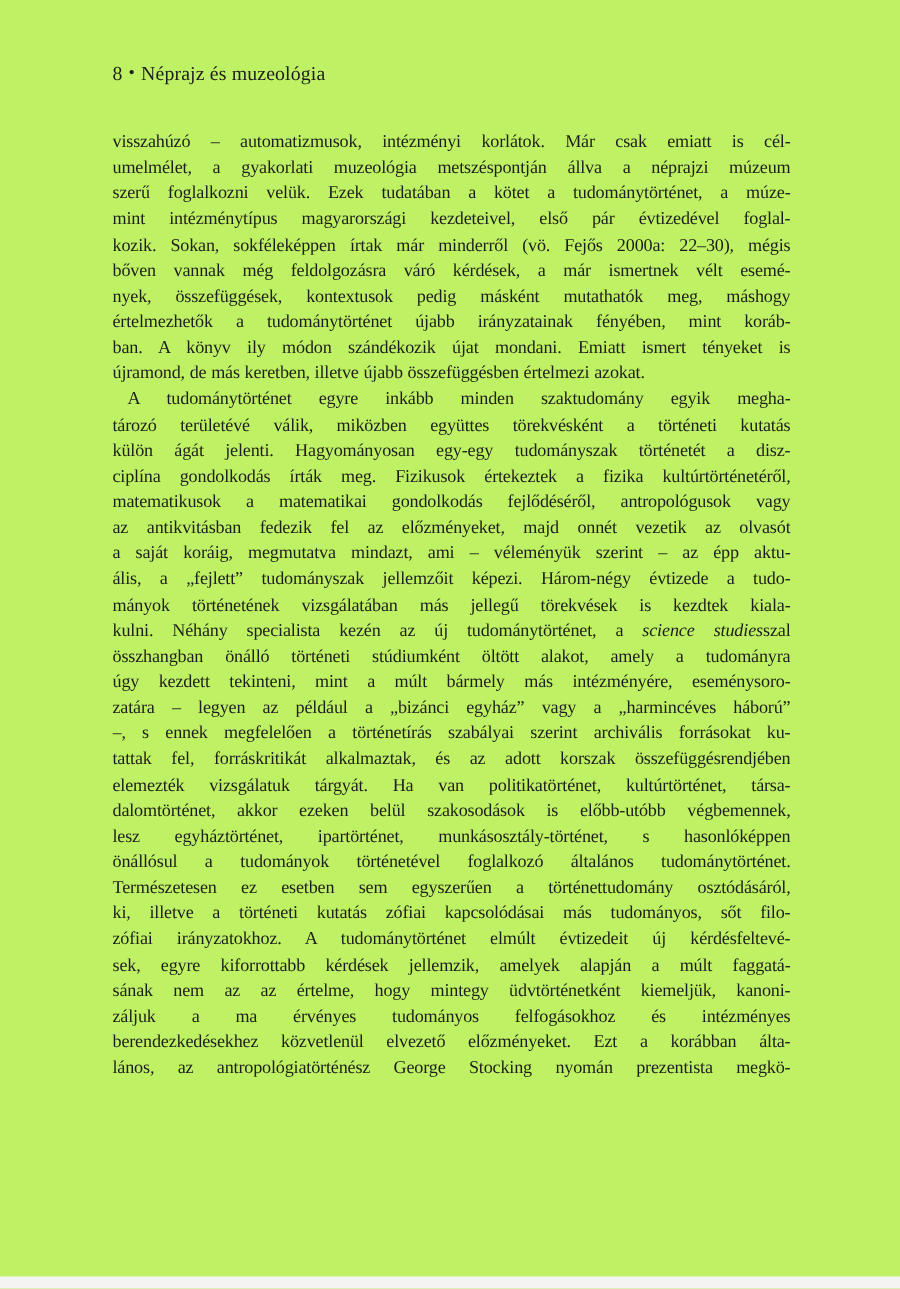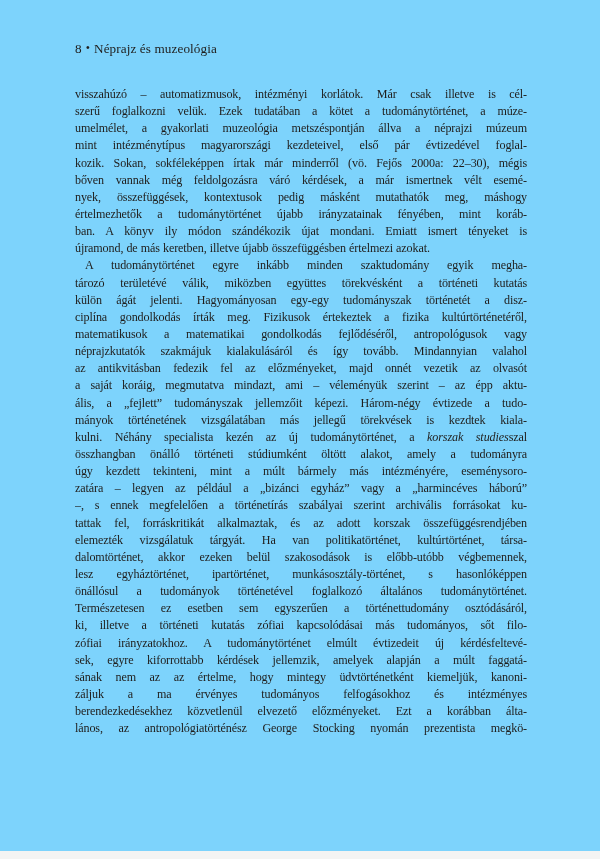--- a/index.html
+++ b/index.html
@@ -66,48 +66,47 @@
     left: 0;
     bottom: 0;
     width: 100%;
     height: 8px;
     background: #f4f4f3;
   }
 </style>
 </head>
 <body>
 
-<div class="page" style="background: #7dd3fc; color: rgb(31, 29, 27);">
+<div class="page" style="background: #bef264; color: rgb(31, 29, 27);">
 
   <div class="running-header">
     <span>8</span><span class="sep">•</span><span>Néprajz és muzeológia</span>
   </div>
 
   <div class="text-body" id="text-body">
-      <div class="line just">visszahúzó – automatizmusok, intézményi korlátok. Már csak illetve is cél-</div>
+      <div class="line just">visszahúzó – automatizmusok, intézményi korlátok. Már csak emiatt is cél-</div>
+      <div class="line just">umelmélet, a gyakorlati muzeológia metszéspontján állva a néprajzi múzeum</div>
       <div class="line just">szerű foglalkozni velük. Ezek tudatában a kötet a tudománytörténet, a múze-</div>
-      <div class="line just">umelmélet, a gyakorlati muzeológia metszéspontján állva a néprajzi múzeum</div>
       <div class="line just">mint intézménytípus magyarországi kezdeteivel, első pár évtizedével foglal-</div>
       <div class="line just">kozik. Sokan, sokféleképpen írtak már minderről (vö. Fejős 2000a: 22–30), mégis</div>
       <div class="line just">bőven vannak még feldolgozásra váró kérdések, a már ismertnek vélt esemé-</div>
       <div class="line just">nyek, összefüggések, kontextusok pedig másként mutathatók meg, máshogy</div>
       <div class="line just">értelmezhetők a tudománytörténet újabb irányzatainak fényében, mint koráb-</div>
       <div class="line just">ban. A könyv ily módon szándékozik újat mondani. Emiatt ismert tényeket is</div>
       <div class="line">újramond, de más keretben, illetve újabb összefüggésben értelmezi azokat.</div>
       <div class="line just indent">A tudománytörténet egyre inkább minden szaktudomány egyik megha-</div>
       <div class="line just">tározó területévé válik, miközben együttes törekvésként a történeti kutatás</div>
       <div class="line just">külön ágát jelenti. Hagyományosan egy-egy tudományszak történetét a disz-</div>
       <div class="line just">ciplína gondolkodás írták meg. Fizikusok értekeztek a fizika kultúrtörténetéről,</div>
       <div class="line just">matematikusok a matematikai gondolkodás fejlődéséről, antropológusok vagy</div>
-      <div class="line just">néprajzkutatók szakmájuk kialakulásáról és így tovább. Mindannyian valahol</div>
       <div class="line just">az antikvitásban fedezik fel az előzményeket, majd onnét vezetik az olvasót</div>
       <div class="line just">a saját koráig, megmutatva mindazt, ami – véleményük szerint – az épp aktu-</div>
       <div class="line just">ális, a „fejlett” tudományszak jellemzőit képezi. Három-négy évtizede a tudo-</div>
       <div class="line just">mányok történetének vizsgálatában más jellegű törekvések is kezdtek kiala-</div>
-      <div class="line just"><span>kulni. Néhány specialista kezén az új tudománytörténet, a </span><em>korszak studies</em><span>szal</span></div>
+      <div class="line just"><span>kulni. Néhány specialista kezén az új tudománytörténet, a </span><em>science studies</em><span>szal</span></div>
       <div class="line just">összhangban önálló történeti stúdiumként öltött alakot, amely a tudományra</div>
       <div class="line just">úgy kezdett tekinteni, mint a múlt bármely más intézményére, eseménysoro-</div>
       <div class="line just">zatára – legyen az például a „bizánci egyház” vagy a „harmincéves háború”</div>
       <div class="line just">–, s ennek megfelelően a történetírás szabályai szerint archivális forrásokat ku-</div>
       <div class="line just">tattak fel, forráskritikát alkalmaztak, és az adott korszak összefüggésrendjében</div>
       <div class="line just">elemezték vizsgálatuk tárgyát. Ha van politikatörténet, kultúrtörténet, társa-</div>
       <div class="line just">dalomtörténet, akkor ezeken belül szakosodások is előbb-utóbb végbemennek,</div>
       <div class="line just">lesz egyháztörténet, ipartörténet, munkásosztály-történet, s hasonlóképpen</div>
       <div class="line just">önállósul a tudományok történetével foglalkozó általános tudománytörténet.</div>
       <div class="line just">Természetesen ez esetben sem egyszerűen a történettudomány osztódásáról,</div>

